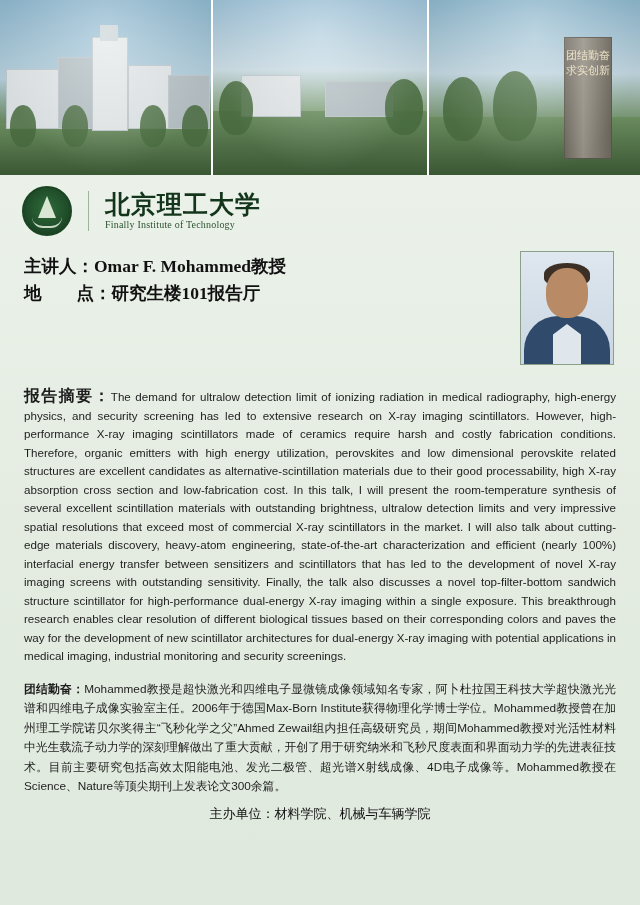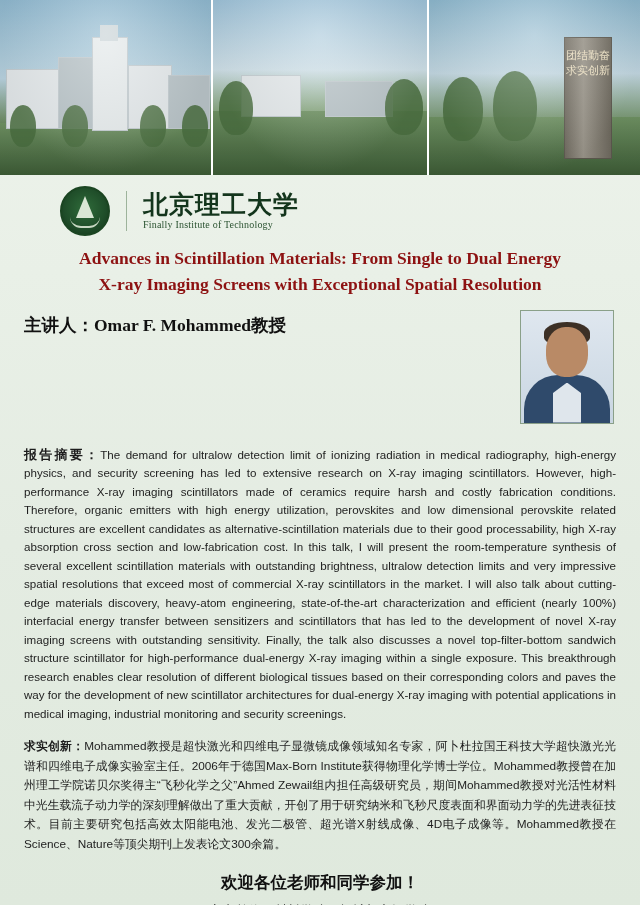--- a/index.html
+++ b/index.html
@@ -108,21 +108,20 @@
     font-family: "Liberation Serif", serif;
   }
   
   .logo-row {
     position: relative;
     height: 56px;
     padding: 8px 0 0 22px;
     display: flex;
     align-items: center;
     gap: 10px;
-    margin-left: 38px;
   }
   .logo-badge {
     width: 46px;
     height: 46px;
     border-radius: 50%;
     background: radial-gradient(circle at 50% 45%, #2f6b3a 0%, #1f4d29 60%, #123018 100%);
     border: 2px solid #1b4522;
     position: relative;
     flex: none;
   }
@@ -251,21 +250,21 @@
   .section {
     margin: 16px 24px 0 24px;
     font-family: "Liberation Sans", sans-serif;
     font-size: 11.6px;
     line-height: 18.5px;
     color: #1d1d1d;
     text-align: justify;
   }
   .section .lead {
     font-weight: bold;
-    font-size: 13px;
+    font-size: 16px;
   }
   .bio {
     margin: 14px 24px 0 24px;
     font-family: "Liberation Sans", sans-serif;
     font-size: 11.8px;
     line-height: 19.5px;
     color: #1d1d1d;
     text-align: justify;
   }
   .bio .lead {
@@ -329,41 +328,37 @@
 
   <div class="logo-row">
     <div class="logo-badge"></div>
     <div class="logo-divider"></div>
     <div>
       <div class="logo-text-cn">北京理工大学</div>
       <div class="logo-text-en">Finally Institute of Technology</div>
     </div>
   </div>
 
-  <div class="title">
-    <div>Advances in Scintillation Materials: From Single to Dual Energy</div>
-    <div>X-ray Imaging Screens with Exceptional Spatial Resolution</div>
-  </div>
 
   <div class="speaker-wrap">
     <div class="info-lines">
       <div class="info-line"><span>主讲人：</span><span>Omar F. Mohammed教授</span></div>
+      <div class="info-line"><span>地　　点：</span><span>研究生楼101报告厅</span></div>
     </div>
     <div class="portrait">
       <div class="body"></div>
       <div class="shirt"></div>
       <div class="hair"></div>
       <div class="head"></div>
     </div>
   </div>
 
   <div class="section">
     <span class="lead">报告摘要：</span><span>The demand for ultralow detection limit of ionizing radiation in medical radiography, high-energy physics, and security screening has led to extensive research on X-ray imaging scintillators. However, high-performance X-ray imaging scintillators made of ceramics require harsh and costly fabrication conditions. Therefore, organic emitters with high energy utilization, perovskites and low dimensional perovskite related structures are excellent candidates as alternative-scintillation materials due to their good processability, high X-ray absorption cross section and low-fabrication cost. In this talk, I will present the room-temperature synthesis of several excellent scintillation materials with outstanding brightness, ultralow detection limits and very impressive spatial resolutions that exceed most of commercial X-ray scintillators in the market. I will also talk about cutting-edge materials discovery, heavy-atom engineering, state-of-the-art characterization and efficient (nearly 100%) interfacial energy transfer between sensitizers and scintillators that has led to the development of novel X-ray imaging screens with outstanding sensitivity. Finally, the talk also discusses a novel top-filter-bottom sandwich structure scintillator for high-performance dual-energy X-ray imaging within a single exposure. This breakthrough research enables clear resolution of different biological tissues based on their corresponding colors and paves the way for the development of new scintillator architectures for dual-energy X-ray imaging with potential applications in medical imaging, industrial monitoring and security screenings.</span>
   </div>
 
   <div class="bio">
-    <span class="lead">求实创新：</span><span>Mohammed教授是超快激光和四维电子显微镜成像领域知名专家，阿卜杜拉国王科技大学超快激光光谱和四维电子成像实验室主任。2006年于德国Max-Born Institute获得物理化学博士学位。Mohammed教授曾在加州理工学院诺贝尔奖得主“飞秒化学之父”Ahmed Zewail组内担任高级研究员，期间Mohammed教授对光活性材料中光生载流子动力学的深刻理解做出了重大贡献，开创了用于研究纳米和飞秒尺度表面和界面动力学的先进表征技术。目前主要研究包括高效太阳能电池、发光二极管、超光谱X射线成像、4D电子成像等。Mohammed教授在Science、Nature等顶尖期刊上发表论文300余篇。</span>
-  </div>
-
-  <div class="welcome">欢迎各位老师和同学参加！</div>
+    <span class="lead">团结勤奋：</span><span>Mohammed教授是超快激光和四维电子显微镜成像领域知名专家，阿卜杜拉国王科技大学超快激光光谱和四维电子成像实验室主任。2006年于德国Max-Born Institute获得物理化学博士学位。Mohammed教授曾在加州理工学院诺贝尔奖得主“飞秒化学之父”Ahmed Zewail组内担任高级研究员，期间Mohammed教授对光活性材料中光生载流子动力学的深刻理解做出了重大贡献，开创了用于研究纳米和飞秒尺度表面和界面动力学的先进表征技术。目前主要研究包括高效太阳能电池、发光二极管、超光谱X射线成像、4D电子成像等。Mohammed教授在Science、Nature等顶尖期刊上发表论文300余篇。</span>
+  </div>
+
   <div class="organizer">主办单位：材料学院、机械与车辆学院</div>
 
 </div>
 
 </body></html>

